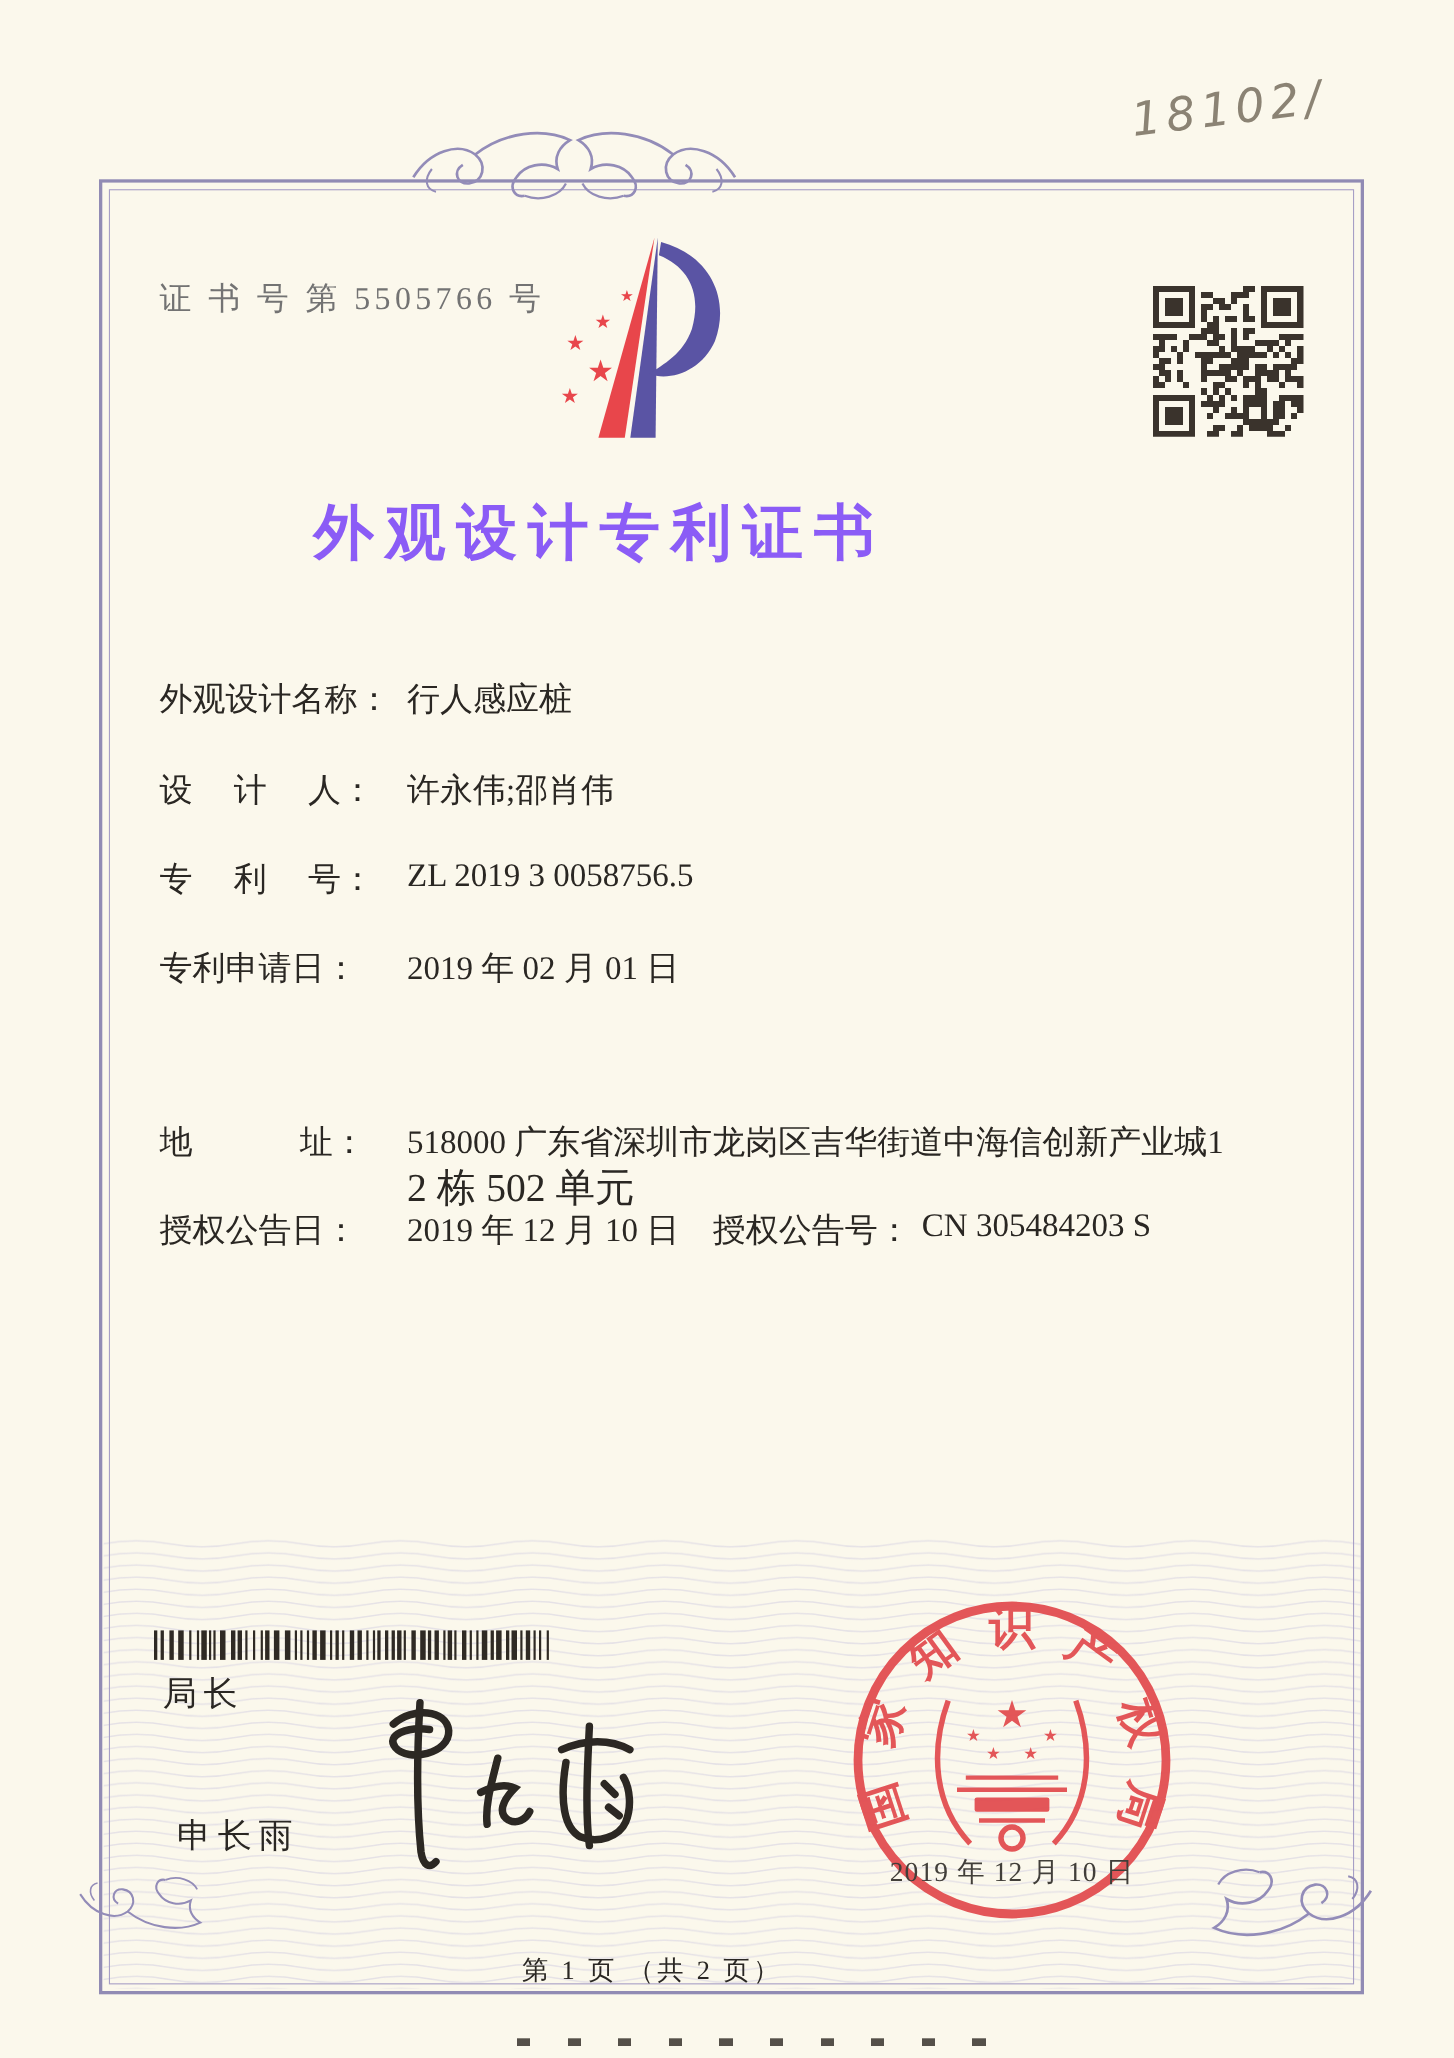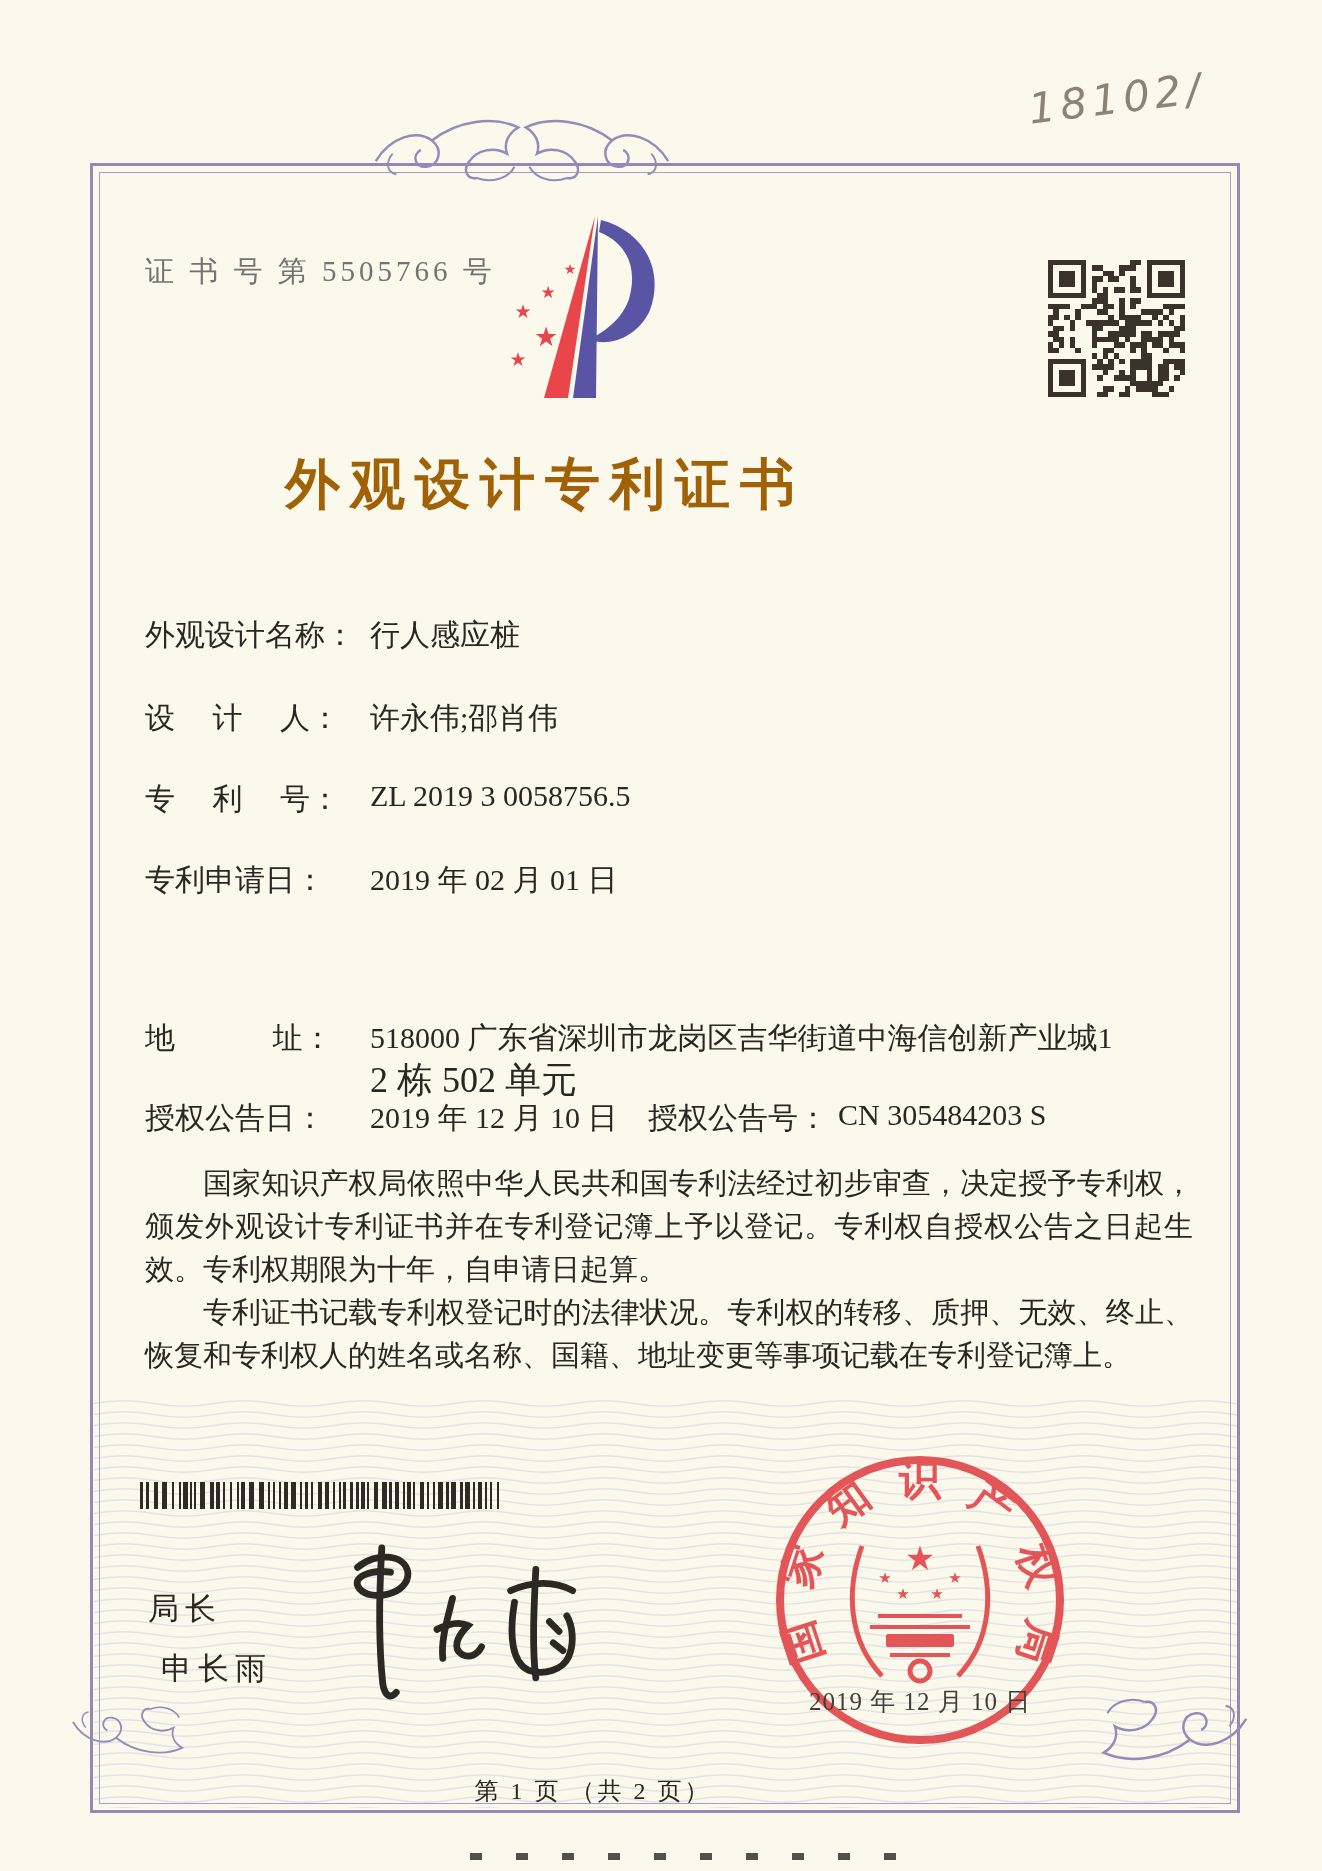--- a/index.html
+++ b/index.html
@@ -17,35 +17,35 @@
   
   .waves{position:absolute; left:94px; top:1398px; width:1143px; height:410px; z-index:0; opacity:.6;}
   
   .handwritten{position:absolute; left:1028px; top:74px; font-family:"DejaVu Sans",sans-serif;
     font-style:italic; font-size:42px; color:#8b8374; letter-spacing:5px; transform:rotate(-7deg); z-index:2;}
   .cert-no{position:absolute; left:145px; top:252px; font-size:29px; letter-spacing:4px; color:#737373; z-index:2;}
   .logo{position:absolute; left:470px; top:210px; z-index:2;}
   .qr{position:absolute; left:1048px; top:260px; z-index:2;}
   
   .title{position:absolute; left:90px; top:448px; width:910px; text-align:center;
-    font-size:55px; font-weight:bold; letter-spacing:10px; color:#a16207; z-index:2;}
+    font-size:55px; font-weight:bold; letter-spacing:10px; color:#8b5cf6; z-index:2;}
   
   .field-row{position:absolute; left:145px; width:1070px; height:42px; font-size:30px; z-index:2;}
   .field-row .lbl{position:absolute; left:0;}
   .field-row .val{position:absolute; left:225px; white-space:nowrap;}
   .addr-line2{position:absolute; left:370px; top:1056px; font-size:36px; z-index:2;}
   .grant-row .lbl2{position:absolute; left:503px;}
   .grant-row .val2{position:absolute; left:693px; white-space:nowrap;}
   
   .paras{position:absolute; left:145px; top:1162px; width:1048px; font-size:29px;
     line-height:43px; text-align:justify; z-index:2;}
   .paras p{margin:0; text-indent:2em;}
   
   .barcode{position:absolute; left:140px; top:1482px; z-index:2;}
-  .sig-title{position:absolute; left:148px; top:1588px; font-size:31px; letter-spacing:6px; z-index:2;}
+  .sig-title{position:absolute; left:148px; top:1519px; font-size:31px; letter-spacing:6px; z-index:2;}
   .sig-name{position:absolute; left:148px; top:1648px; font-size:31px; letter-spacing:6px; z-index:2;margin-left:13px;}
   .signature{position:absolute; left:282px; top:1538px; z-index:2;}
   .seal{position:absolute; left:770px; top:1450px; z-index:2; opacity:.92;}
   .footer{position:absolute; left:90px; top:1775px; width:1006px; text-align:center;
     font-size:24px; letter-spacing:3px; z-index:2;}
   .cutoff{position:absolute; left:470px; top:1853px; width:450px; height:7px; z-index:2; opacity:.85;
     background:repeating-linear-gradient(90deg,#37322c 0 12px,transparent 12px 46px);}
 </style>
 </head>
 <body>
@@ -350,24 +350,20 @@
   </div>
   <div class="addr-line2">2 栋 502 单元</div>
 
   <div class="field-row grant-row" style="top:1098px;">
     <span class="lbl">授权公告日：</span>
     <span class="val">2019 年 12 月 10 日</span>
     <span class="lbl2">授权公告号：</span>
     <span class="val2">CN 305484203 S</span>
   </div>
 
-  <div class="paras">
-    <p>国家知识产权局依照中华人民共和国专利法经过初步审查，决定授予专利权，颁发外观设计专利证书并在专利登记簿上予以登记。专利权自授权公告之日起生效。专利权期限为十年，自申请日起算。</p>
-    <p>专利证书记载专利权登记时的法律状况。专利权的转移、质押、无效、终止、恢复和专利权人的姓名或名称、国籍、地址变更等事项记载在专利登记簿上。</p>
-  </div>
 
   <svg class="barcode" id="bcsvg" width="366" height="27">
       <rect x="0" y="0" width="3" height="27" fill="#2f2a24"></rect>
       <rect x="6" y="0" width="3" height="27" fill="#2f2a24"></rect>
       <rect x="14" y="0" width="4" height="27" fill="#2f2a24"></rect>
       <rect x="22" y="0" width="5" height="27" fill="#2f2a24"></rect>
       <rect x="32" y="0" width="2" height="27" fill="#2f2a24"></rect>
       <rect x="39" y="0" width="2" height="27" fill="#2f2a24"></rect>
       <rect x="43" y="0" width="5" height="27" fill="#2f2a24"></rect>
       <rect x="50" y="0" width="2" height="27" fill="#2f2a24"></rect>

